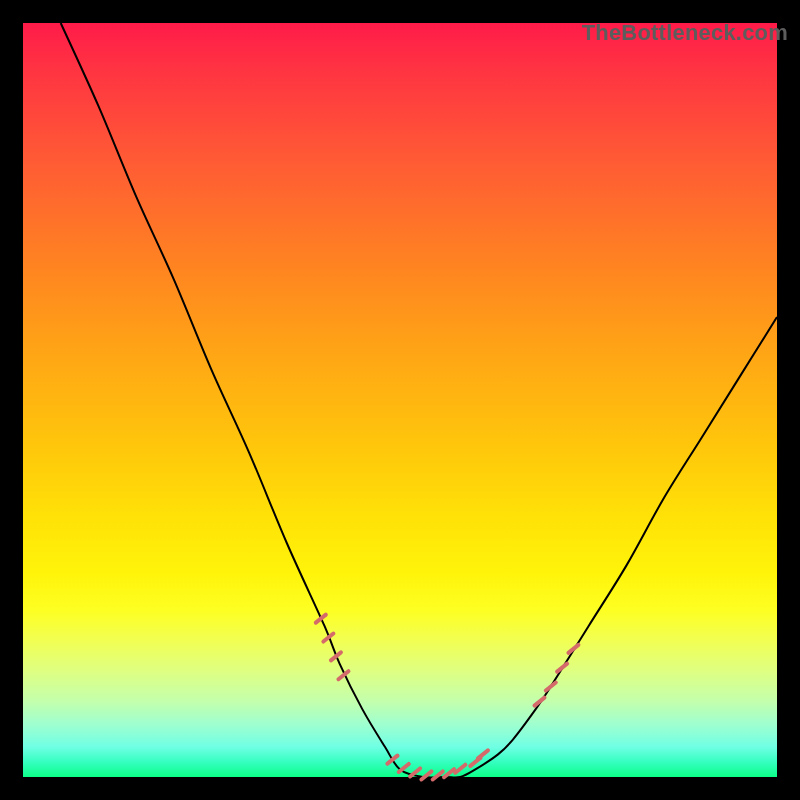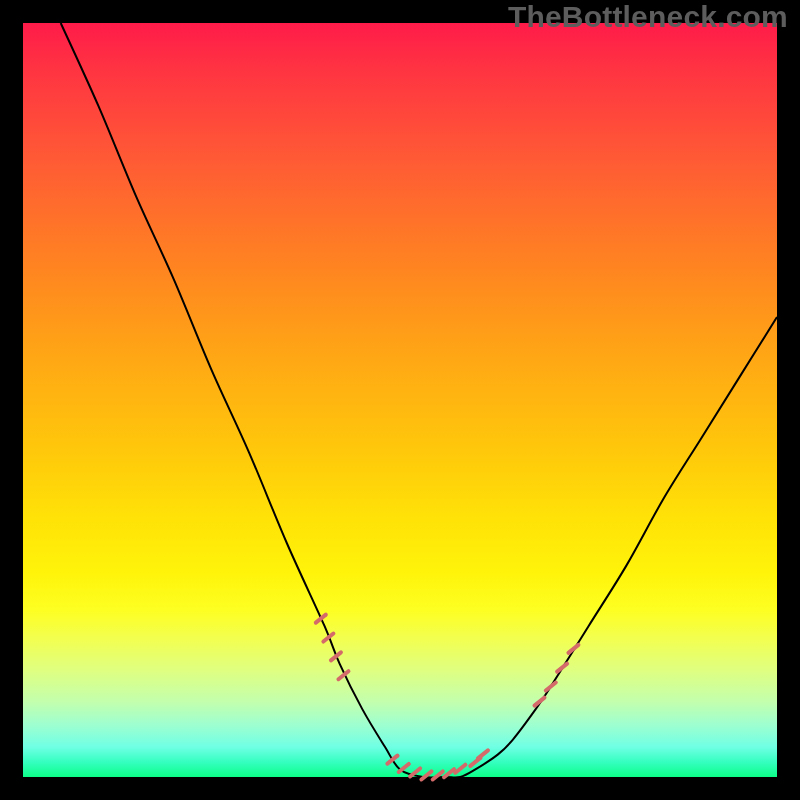--- a/index.html
+++ b/index.html
@@ -38,24 +38,24 @@
       #deff82 86%,
       #c3ffad 90%,
       #9fffcf 93%,
       #70ffe4 96%,
       #35ffc0 98%,
       #0cff88 100%
     );
   }
   .watermark {
     position: absolute;
-    top: 0;
+    top: 20px;
     right: 12px;
     color: #5d5d5d;
-    font-size: 30px;
+    font-size: 22px;
     font-weight: 600;
     letter-spacing: 0.2px;
     user-select: none;
   }
   svg.curve {
     position: absolute;
     left: 23px;
     top: 23px;
     width: 754px;
     height: 754px;

